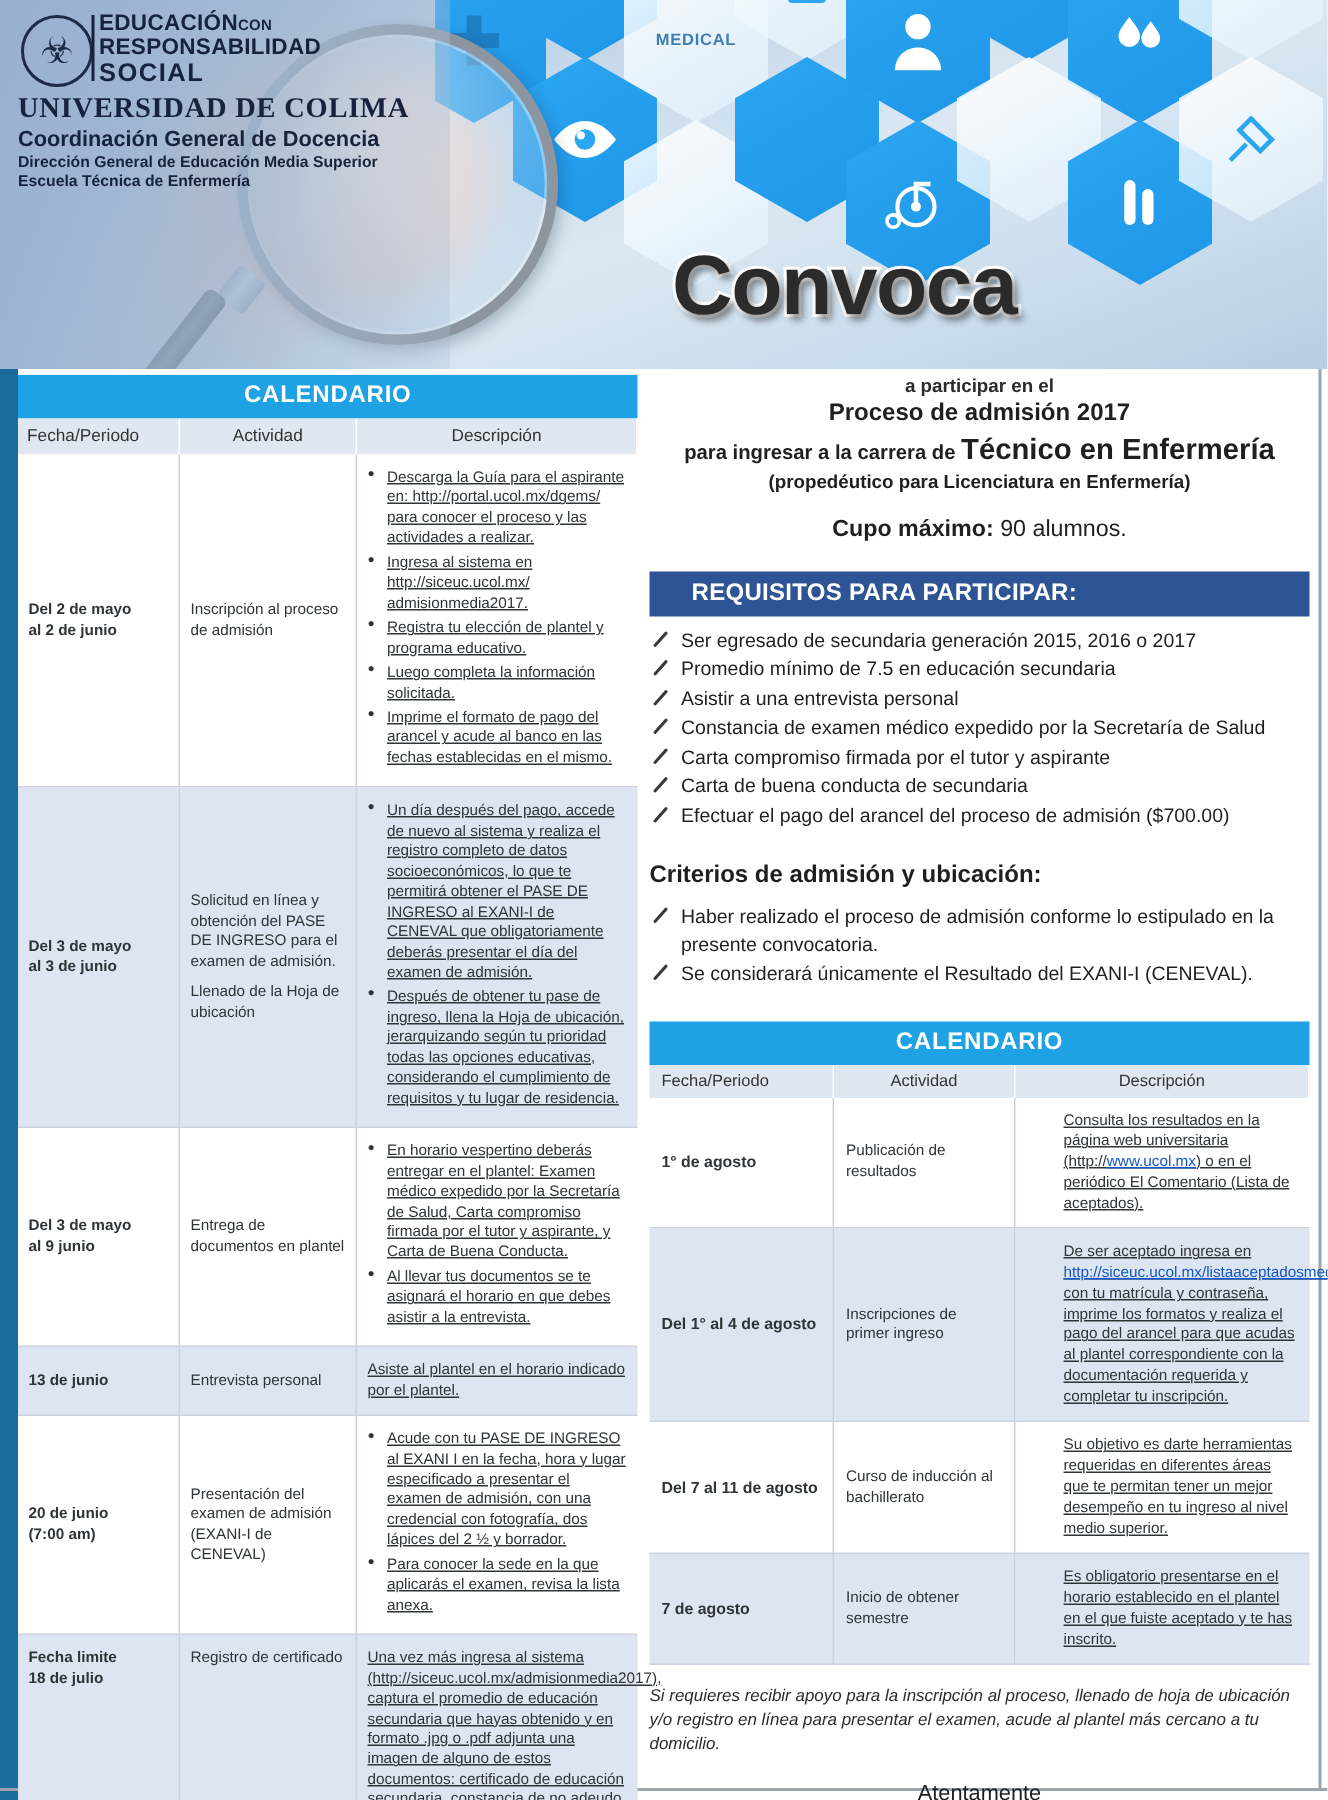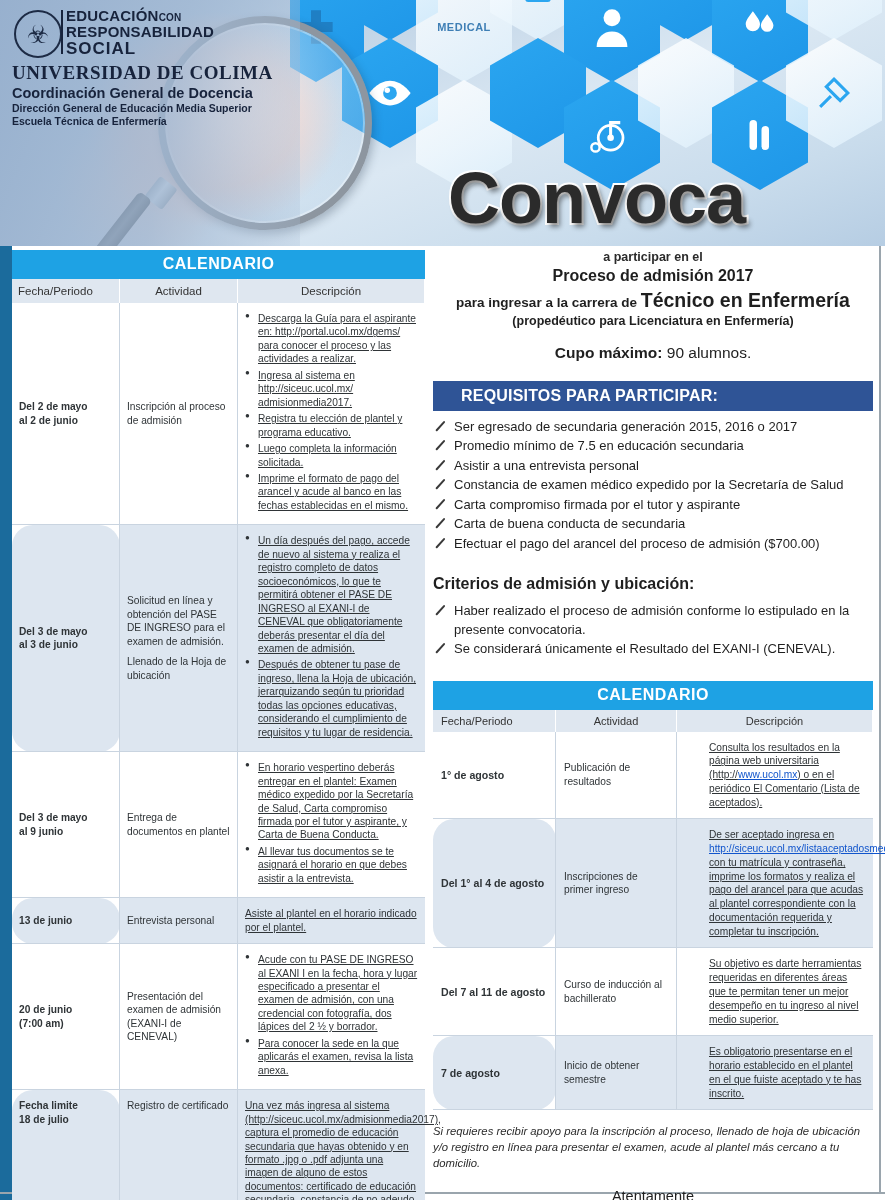--- a/index.html
+++ b/index.html
@@ -69,21 +69,21 @@
   .edu-block .l3{font-size:17px;font-weight:bold;letter-spacing:1px;line-height:1.1;}
   .vbar{position:absolute;left:61px;top:10px;width:2px;height:44px;background:#17233c;}
   .uni{position:absolute;left:12px;top:62px;font-size:19px;color:#17233c;
     font-family:"Liberation Serif", serif;letter-spacing:.5px;font-weight:bold;}
   .dep1{position:absolute;left:12px;top:85px;font-size:14.5px;font-weight:bold;color:#17233c;}
   .dep2{position:absolute;left:12px;top:102px;font-size:10.5px;font-weight:bold;color:#17233c;}
   .dep3{position:absolute;left:12px;top:115px;font-size:10.5px;font-weight:bold;color:#17233c;}
 
   .convoca{
     position:absolute;left:448px;top:162px;
-    font-size:72px;font-weight:bold;letter-spacing:-1px;
+    font-size:56px;font-weight:bold;letter-spacing:-1px;
     font-family:"Liberation Sans", sans-serif;
     color:#2b2b2b;
     -webkit-text-stroke:4px #ffffff;
     paint-order:stroke fill;
     text-shadow:3px 4px 5px rgba(0,0,0,.45);
     line-height:1;
   }
 
   
   .leftcol{position:absolute;left:12px;top:250px;width:413px;}
@@ -99,21 +99,21 @@
   table.cal th.c1{width:95px;text-align:left;padding-left:6px;}
   table.cal th.c2{width:105px;}
   table.cal td{
     font-size:10.2px;color:#2f3437;vertical-align:middle;
     padding:9px 7px;border-right:1px solid #c9d4e0;line-height:1.32;
   }
   table.cal td:last-child{border-right:none;}
   table.cal tr.odd td{background:#ffffff;}
   table.cal tr.even td{background:#dde6f0;}
   table.cal tr td{border-bottom:1px solid #c9d4e0;}
-  td.date{font-weight:bold;font-size:10.6px;border-radius:21px;}
+  td.date{font-weight:bold;font-size:10.6px;}
   td.act{}
   td.desc{vertical-align:top;text-decoration:underline;}
   ul.bul{margin:0;padding:0;list-style:none;}
   ul.bul li{position:relative;padding-left:13px;margin-bottom:3px;}
   ul.bul li:before{content:"●";position:absolute;left:0;top:-1px;font-size:8px;color:#2f3437;}
   .gap{height:7px;}
 
   
   .rightcol{position:absolute;left:433px;top:250px;width:440px;}
   .r-sub1{text-align:center;font-size:12.5px;font-weight:bold;color:#2b2b2b;}

